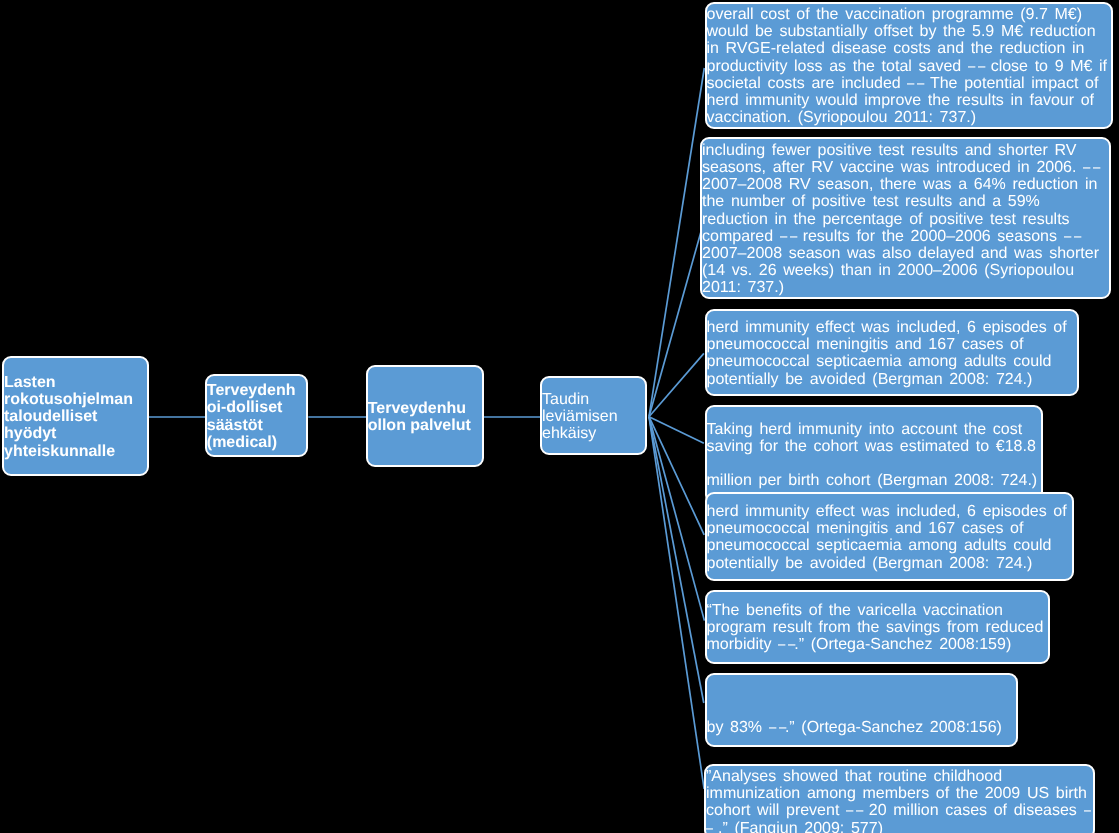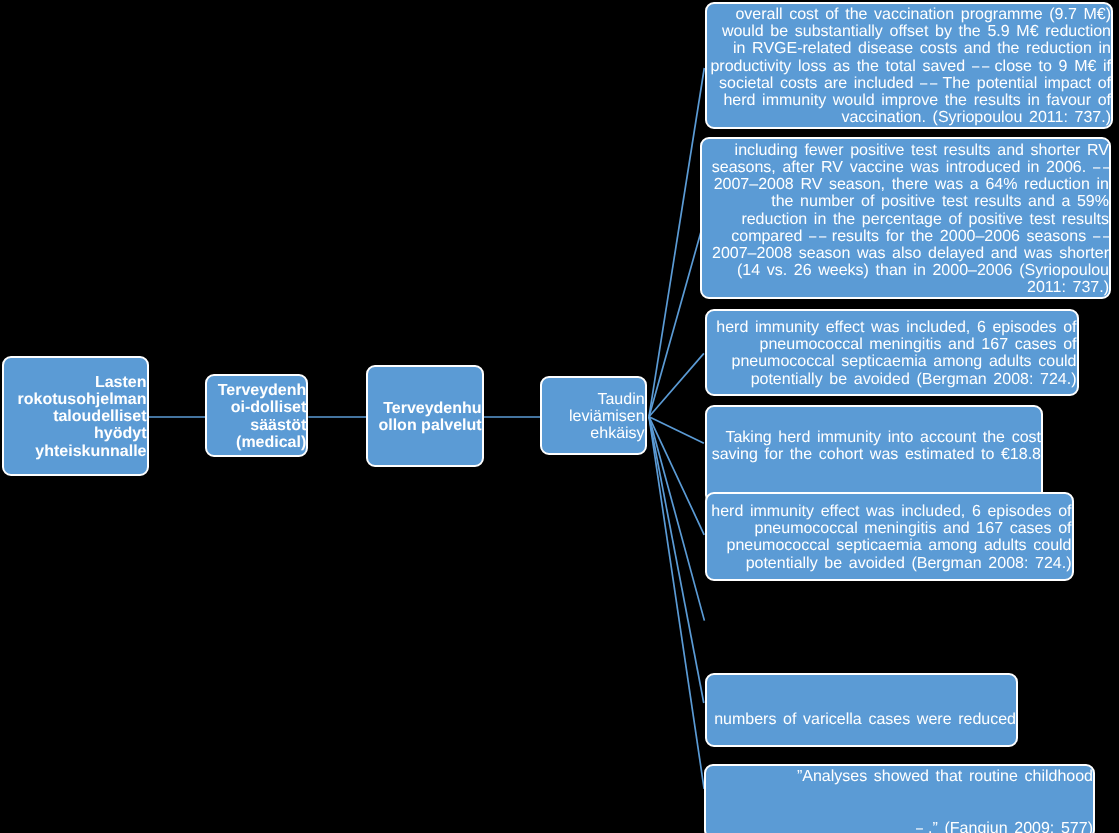--- a/index.html
+++ b/index.html
@@ -4,21 +4,21 @@
 <style>
   html,body{margin:0;padding:0;}
   body{width:1119px;height:833px;background:#000000;overflow:hidden;
        font-family:"Liberation Sans",sans-serif;
        -webkit-font-smoothing:antialiased;text-rendering:geometricPrecision;}
   #canvas{position:relative;width:1119px;height:833px;}
   svg.links{position:absolute;left:0;top:0;width:1119px;height:833px;}
   .box{position:absolute;box-sizing:border-box;background:#5b9bd5;
        border:2.4px solid #ffffff;border-radius:9px;color:#ffffff;
        display:flex;align-items:center;justify-content:center;}
-  .box .txt{display:block;width:100%;text-align:right;white-space:nowrap;}
+  .box .txt{display:block;width:100%;text-align:left;white-space:nowrap;}
   .node .txt{font-weight:bold;font-size:16px;line-height:17.2px;position:relative;top:1px;}
   .node.reg .txt{font-weight:normal;}
   .leaf .txt{font-weight:normal;font-size:16px;line-height:17.2px;word-spacing:2.2px;position:relative;top:1px;}
   .leaf .d1{font-style:normal;display:inline-block;width:5.4px;transform:scaleX(0.78);transform-origin:left center;}
   .leaf .dd{font-style:normal;display:inline-block;width:16.2px;overflow:visible;transform:scaleX(0.82);transform-origin:left center;word-spacing:normal;letter-spacing:0;white-space:pre;}
 </style>
 </head>
 <body>
 
 <div id="canvas">
@@ -50,24 +50,27 @@
 <div class="box leaf" style="left:704.5px;top:1.8px;width:408.5px;height:127px;">
       <span class="txt"><span class="ln">overall cost of the vaccination programme (9.7 M€)</span><br><span class="ln">would be substantially offset by the 5.9 M€ reduction</span><br><span class="ln">in RVGE-related disease costs and the reduction in</span><br><span class="ln">productivity loss as the total saved <i class="dd">– –</i> close to 9 M€ if</span><br><span class="ln">societal costs are included <i class="dd">– –</i> The potential impact of</span><br><span class="ln">herd immunity would improve the results in favour of</span><br><span class="ln">vaccination. (Syriopoulou 2011: 737.)</span></span>
     </div>
 <div class="box leaf" style="left:700px;top:136.8px;width:411px;height:162.7px;">
       <span class="txt"><span class="ln">including fewer positive test results and shorter RV</span><br><span class="ln">seasons, after RV vaccine was introduced in 2006. <i class="dd">– –</i></span><br><span class="ln">2007–2008 RV season, there was a 64% reduction in</span><br><span class="ln">the number of positive test results and a 59%</span><br><span class="ln">reduction in the percentage of positive test results</span><br><span class="ln">compared <i class="dd">– –</i> results for the 2000–2006 seasons <i class="dd">– –</i></span><br><span class="ln">2007–2008 season was also delayed and was shorter</span><br><span class="ln">(14 vs. 26 weeks) than in 2000–2006 (Syriopoulou</span><br><span class="ln">2011: 737.)</span></span>
     </div>
 <div class="box leaf" style="left:704.5px;top:308.8px;width:374px;height:87.2px;">
       <span class="txt"><span class="ln">herd immunity effect was included, 6 episodes of</span><br><span class="ln">pneumococcal meningitis and 167 cases of</span><br><span class="ln">pneumococcal septicaemia among adults could</span><br><span class="ln">potentially be avoided (Bergman 2008: 724.)</span></span>
     </div>
 <div class="box leaf" style="left:704.5px;top:404.6px;width:338.5px;height:99px;">
-      <span class="txt"><span class="ln">Taking herd immunity into account the cost</span><br><span class="ln">saving for the cohort was estimated to €18.8</span><br><br></span>
+      <span class="txt"><span class="ln">Taking herd immunity into account the cost</span><br><span class="ln">saving for the cohort was estimated to €18.8</span><br><br><span class="ln">million per birth cohort (Bergman 2008: 724.)</span></span>
     </div>
 <div class="box leaf" style="left:704.5px;top:491.7px;width:369px;height:89.4px;">
       <span class="txt"><span class="ln">herd immunity effect was included, 6 episodes of</span><br><span class="ln">pneumococcal meningitis and 167 cases of</span><br><span class="ln">pneumococcal septicaemia among adults could</span><br><span class="ln">potentially be avoided (Bergman 2008: 724.)</span></span>
     </div>
+<div class="box leaf" style="left:704.5px;top:589.8px;width:345.5px;height:74.1px;">
+      <span class="txt"><span class="ln">“The benefits of the varicella vaccination</span><br><span class="ln">program result from the savings from reduced</span><br><span class="ln">morbidity <i class="dd">– –</i>.” (Ortega-Sanchez 2008:159)</span></span>
+    </div>
 <div class="box leaf" style="left:704.5px;top:672.5px;width:313.5px;height:74.6px;">
-      <span class="txt"><br><span class="ln">numbers of varicella cases were reduced</span><br></span>
+      <span class="txt"><br><br><span class="ln">by 83% <i class="dd">– –</i>.” (Ortega-Sanchez 2008:156)</span></span>
     </div>
 <div class="box leaf" style="left:704px;top:764px;width:391px;height:74.7px;">
-      <span class="txt"><span class="ln">”Analyses showed that routine childhood</span><br><br><br><span class="ln"><i class="d1">–</i> .” (Fangjun 2009: 577)</span></span>
+      <span class="txt"><span class="ln">”Analyses showed that routine childhood</span><br><span class="ln">immunization among members of the 2009 US birth</span><br><span class="ln">cohort will prevent <i class="dd">– –</i> 20 million cases of diseases <i class="d1">–</i></span><br><span class="ln"><i class="d1">–</i> .” (Fangjun 2009: 577)</span></span>
     </div>
 </div>
 
 </body></html>

